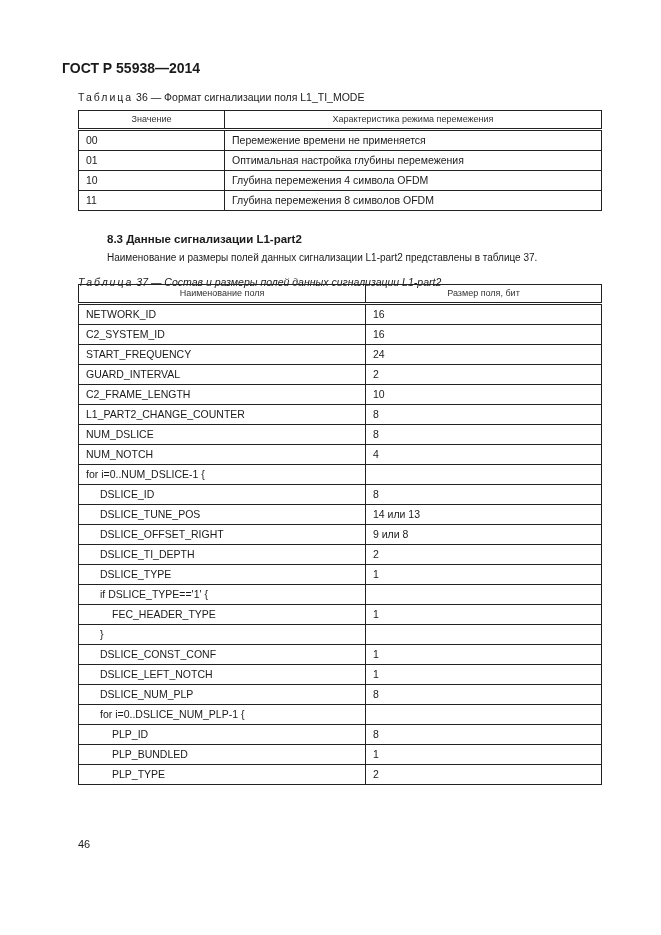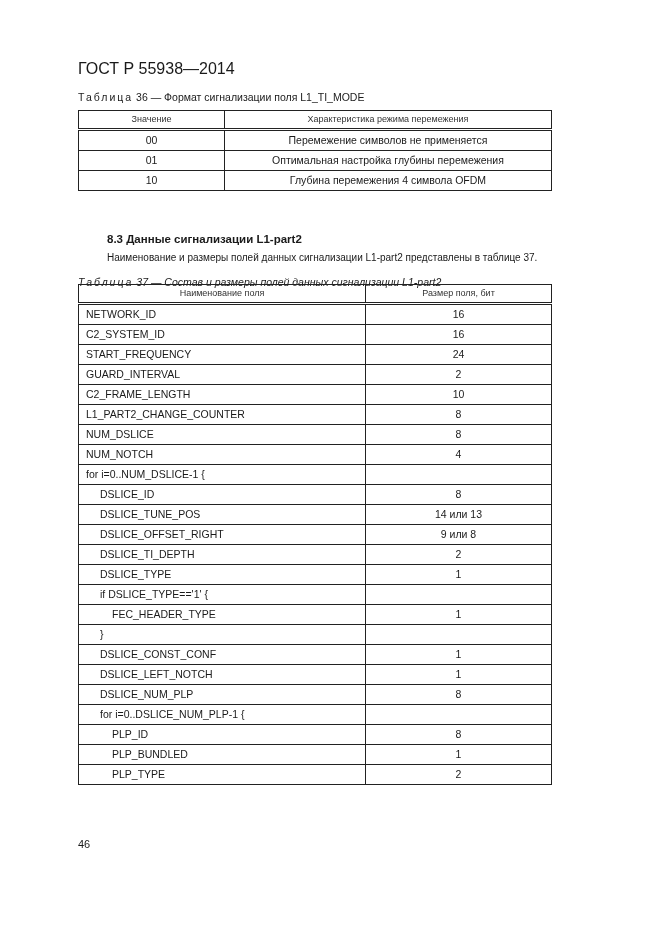--- a/index.html
+++ b/index.html
@@ -1,27 +1,27 @@
 <!DOCTYPE html>
 <html><head>
 <meta charset="utf-8">
 <style>
   html, body { margin: 0; padding: 0; background: #ffffff; }
   body { width: 661px; height: 935px; position: relative; overflow: hidden;
          font-family: "Liberation Sans", sans-serif; color: #1a1a1a; }
-  .std-title { position: absolute; left: 78px; top: 60px; font-size: 16px; font-weight: normal; }
+  .std-title { position: absolute; left: 62px; top: 60px; font-size: 14px; font-weight: bold; }
   .caption { position: absolute; left: 78px; font-size: 10.5px; white-space: nowrap; }
   .caption .spaced { letter-spacing: 2px; }
-  table.doc { position: absolute; left: 78px; width: 474px; border-collapse: collapse;
+  table.doc { position: absolute; left: 78px; width: 524px; border-collapse: collapse;
               font-size: 10.5px; table-layout: fixed; }
   table.doc td, table.doc th { border: 1px solid #222; padding: 0 7px; height: 19px; line-height: 19px;
               white-space: nowrap; overflow: hidden; }
   table.doc th { font-weight: normal; font-size: 9px; height: 17px; line-height: 17px; text-align: center;
               border-bottom: 3px double #222; color: #333; }
-  table.doc td.c { text-align: center; }
+  table.doc td.c { text-align: left; }
   #t36 { top: 110px; }
   #t37 { top: 284px; border-radius: 15px; }
   .indent1 { padding-left: 21px !important; }
   .indent2 { padding-left: 33px !important; }
   .section-head { position: absolute; left: 107px; top: 233px; font-size: 11.5px; font-weight: bold; text-align: center; }
   .para { position: absolute; left: 107px; top: 252px; font-size: 10px; white-space: nowrap; }
   .page-num { position: absolute; left: 78px; top: 838px; font-size: 11px; }
 </style>
 </head>
 <body>
@@ -39,29 +39,33 @@
     </colgroup>
   <thead>
     <tr>
       <th>Значение</th>
       <th>Характеристика режима перемежения</th>
     </tr>
   </thead>
   <tbody id="t36-body">
       <tr>
         <td class="c">00</td>
-        <td class="c">Перемежение символов не применяется</td>
+        <td class="c">Перемежение времени не применяется</td>
       </tr>
       <tr>
         <td class="c">01</td>
         <td class="c">Оптимальная настройка глубины перемежения</td>
       </tr>
       <tr>
         <td class="c">10</td>
         <td class="c">Глубина перемежения 4 символа OFDM</td>
+      </tr>
+      <tr>
+        <td class="c">11</td>
+        <td class="c">Глубина перемежения 8 символов OFDM</td>
       </tr>
     </tbody>
 </table>
 
 <div class="section-head">8.3 Данные сигнализации L1-part2</div>
 <div class="para">Наименование и размеры полей данных сигнализации L1-part2 представлены в таблице 37.</div>
 
 <div class="caption" style="top:276px;font-style:italic;">
   <span class="spaced">Таблица</span><span> 37 — Состав и размеры полей данных сигнализации L1-part2</span>
 </div>

